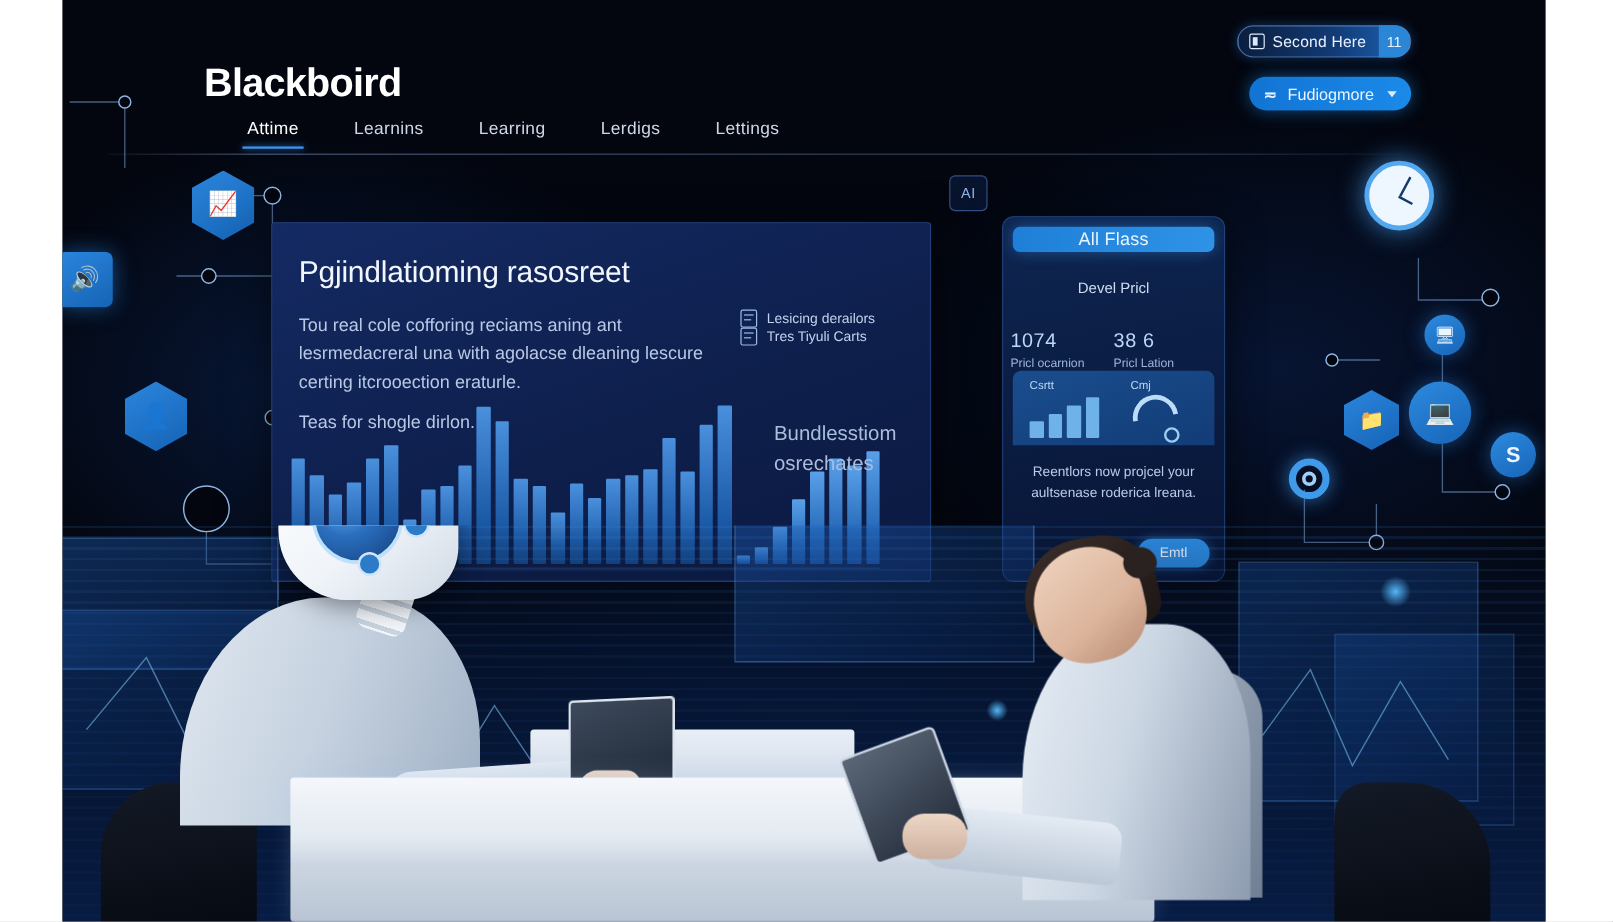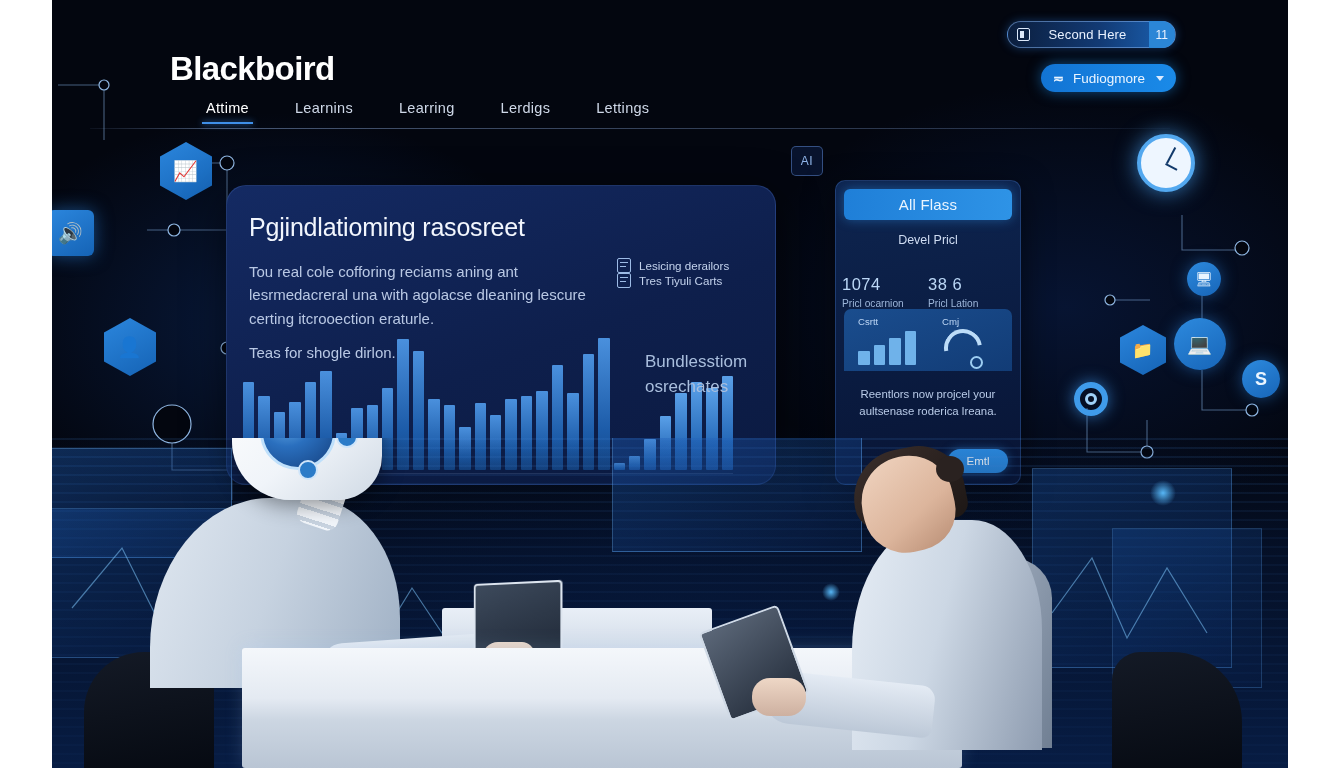--- a/index.html
+++ b/index.html
@@ -26,21 +26,21 @@
   .nav-underline { position:absolute; left:38px; top:128px; width:1080px; height:1px;
     background:linear-gradient(90deg, rgba(120,150,200,.08), rgba(150,180,230,.45) 12%, rgba(120,150,200,.30) 85%, rgba(90,120,170,.05)); }
   .tabs { position:absolute; left:150px; top:100px; display:flex; gap:38px; }
   .tab { color:#cfd8e8; font-size:14.5px; letter-spacing:.3px; padding:0 4px 8px;
     position:relative; cursor:pointer; white-space:nowrap; }
   .tab.active { color:#ffffff; }
   .tab.active:after { content:""; position:absolute; left:0; right:0; bottom:0; height:2px;
     background:#3f8fe8; box-shadow:0 0 6px rgba(63,143,232,.9); }
 
   .btn-second { position:absolute; right:112px; top:21px; height:27px;
-    display:flex; align-items:center; gap:18px; padding:0 0 0 9px;
+    display:flex; align-items:center; gap:6px; padding:0 0 0 9px;
     border-radius:14px; border:1px solid rgba(130,175,235,.55);
     background:linear-gradient(90deg,#0b1e3d 0%, #123a74 55%, #1b63b5 100%);
     box-shadow:0 0 10px rgba(40,110,200,.45); color:#e8f1ff; font-size:13px; cursor:pointer; }
   .btn-second .gi { width:13px; height:13px; border:1.4px solid #dce9fb; border-radius:2px;
     position:relative; flex:0 0 auto; }
   .btn-second .gi:before { content:""; position:absolute; left:2px; top:2px; width:4px; height:7px;
     background:#dce9fb; }
   .btn-second .lbl { padding-right:4px; letter-spacing:.2px; }
   .btn-second .badge { height:27px; min-width:26px; padding:0 7px; display:flex;
     align-items:center; justify-content:center; font-size:12px; color:#eaf3ff;
@@ -56,21 +56,21 @@
 
   
   .ai-chip { position:absolute; left:739px; top:146px; width:32px; height:30px;
     border:1px solid rgba(90,130,200,.55); border-radius:5px;
     background:rgba(12,26,58,.7); color:#8fb4e8; font-size:12px;
     display:flex; align-items:center; justify-content:center; letter-spacing:.5px; }
 
   
   .hero { position:absolute; left:174px; top:185px; width:550px; height:300px;
     background:linear-gradient(160deg,#142a63 0%, #0e1f4c 55%, #0b1a41 100%);
-    border-radius:20px; border:1px solid rgba(80,120,200,.28);
+    border-radius:3px; border:1px solid rgba(80,120,200,.28);
     box-shadow:0 10px 40px rgba(0,0,0,.5); overflow:hidden; }
   .hero-title { position:absolute; left:22px; top:27px; color:#f2f6fd;
     font-size:25px; letter-spacing:-.2px; }
   .hero-body { position:absolute; left:22px; top:74px; width:350px;
     color:#b9c8e4; font-size:15px; line-height:1.55; }
   .hero-body p + p { margin-top:11px; }
   .hero-list { position:absolute; left:390px; top:72px; display:flex; flex-direction:column; }
   .hero-li { display:flex; align-items:center; gap:8px; color:#c3d2ec; font-size:11.6px; }
   .hero-li .ic { width:14px; height:15px; border:1.3px solid #9dbbe6; border-radius:2px;
     position:relative; flex:0 0 auto; }
@@ -89,21 +89,21 @@
   .chart-note { position:absolute; left:418px; top:14px; width:110px;
     color:#a9bedd; font-size:17px; line-height:1.45; }
   .chart-base { position:absolute; left:16px; bottom:2px; width:490px; height:1px;
     background:rgba(140,175,225,.22); }
 
   
   .card { position:absolute; left:783px; top:180px; width:186px; height:305px;
     background:linear-gradient(170deg,#0e2550 0%, #0a1b40 60%, #081434 100%);
     border-radius:10px; border:1px solid rgba(70,120,200,.35);
     box-shadow:0 8px 30px rgba(0,0,0,.55); overflow:hidden; }
-  .card-hdr { position:absolute; left:8px; top:8px; right:8px; height:31px;
+  .card-hdr { position:absolute; left:8px; top:8px; right:8px; height:21px;
     background:linear-gradient(90deg,#1f7fd8,#2e93e6);
     border-radius:6px; display:flex; align-items:center; justify-content:center;
     color:#eaf5ff; font-size:15px; letter-spacing:.2px;
     box-shadow:0 0 12px rgba(46,147,230,.45); cursor:pointer; }
   .card-sub { position:absolute; left:0; right:0; top:52px; text-align:center;
     color:#cfdcf2; font-size:12.5px; }
   .card-stats { position:absolute; left:6px; right:6px; top:78px; display:flex; }
   .stat { flex:1; text-align:left;margin-top:16px; }
   .stat .v { color:#bcd8f7; font-size:16.5px; letter-spacing:.5px; }
   .stat .k { color:#9db6da; font-size:10.2px; margin-top:4px; }

